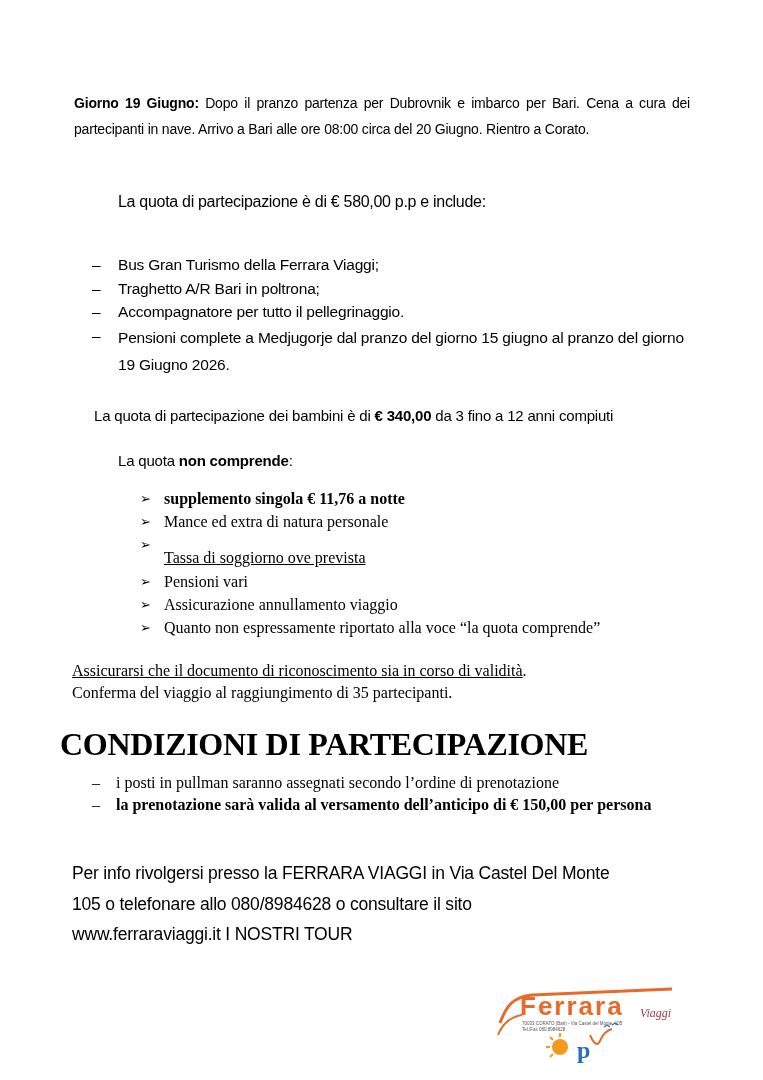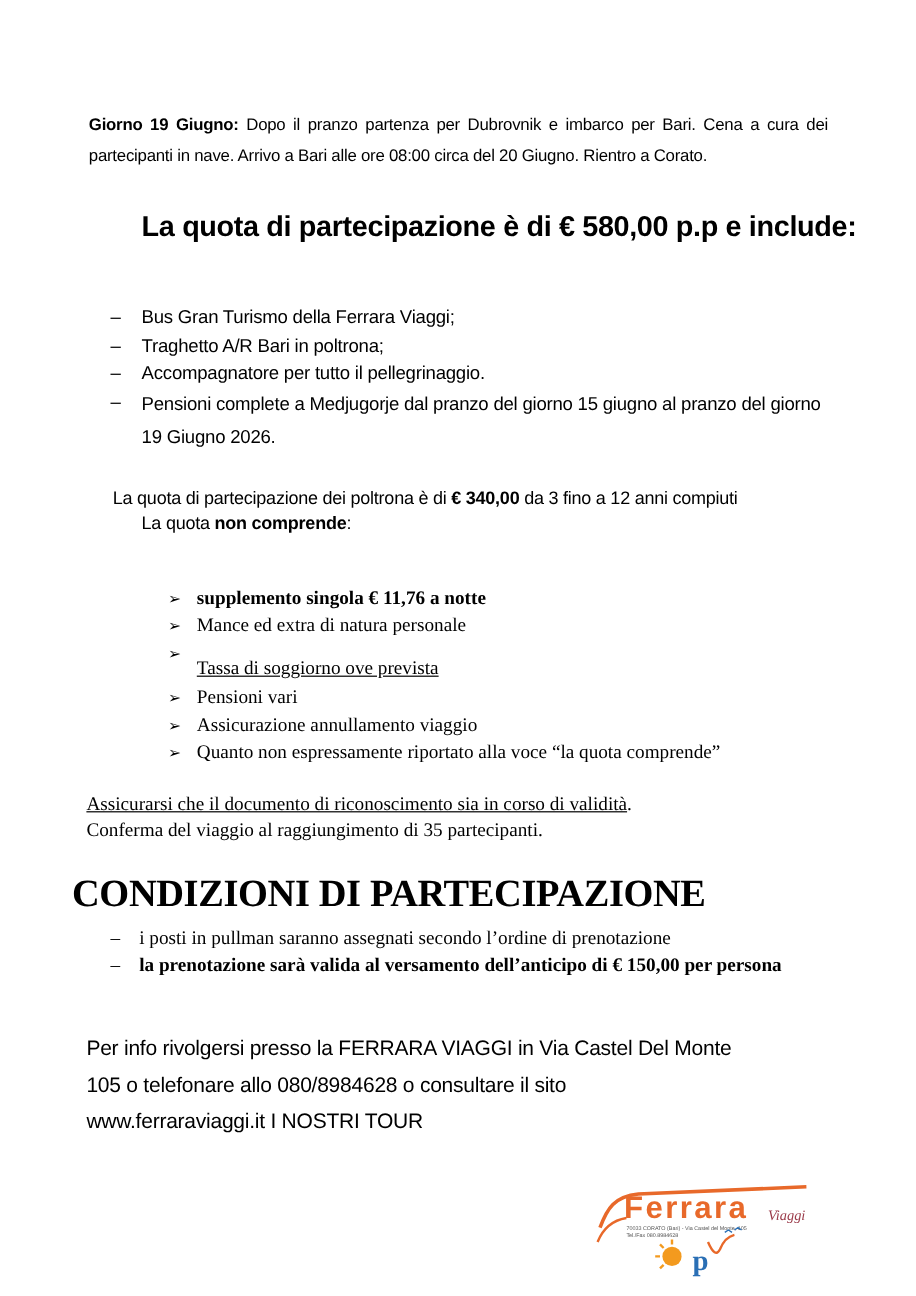--- a/index.html
+++ b/index.html
@@ -4,30 +4,30 @@
 <style>
   html, body { margin: 0; padding: 0; background: #ffffff; }
   body { width: 763px; height: 1080px; position: relative; overflow: hidden; color: #000; }
   .sans { font-family: "Liberation Sans", "DejaVu Sans", sans-serif; }
   .serif { font-family: "Liberation Serif", "DejaVu Serif", serif; }
   .abs { position: absolute; }
 
   #day19 { left: 74px; top: 90px; width: 616px; font-size: 14px; line-height: 26px; text-align: justify; letter-spacing: -0.2px; }
   #day19 b { font-weight: bold; }
 
-  #quota-title { left: 118px; top: 176px; font-size: 24px; font-weight: bold; letter-spacing: -0.3px; }
+  #quota-title { left: 118px; top: 193px; font-size: 16px; font-weight: normal; letter-spacing: -0.3px; }
 
   #includes { left: 92px; top: 253px; width: 600px; font-size: 15.5px; line-height: 23.5px; letter-spacing: -0.2px; }
   #includes .row { display: flex; }
   #includes .dash { width: 26px; flex: none; }
   #includes .txt { flex: 1; }
   #includes .row.wrap .txt { line-height: 27px; }
 
   #bambini { left: 94px; top: 407px; font-size: 15px; letter-spacing: -0.2px; }
-  #noncomp { left: 118px; top: 428px; font-size: 15px; letter-spacing: -0.2px; }
+  #noncomp { left: 118px; top: 452px; font-size: 15px; letter-spacing: -0.2px; }
 
   #excl { left: 140px; top: 487px; font-size: 16px; line-height: 23.2px; }
   #excl .row { display: flex; }
   #excl .arrow { width: 24px; flex: none; font-size: 13px; }
   #excl .bold { font-weight: bold; }
   #excl .u { text-decoration: underline; margin-top: 13px; }
 
   #assicurarsi { left: 72px; top: 660px; font-size: 16px; line-height: 22px; }
   #assicurarsi .u { font-weight: normal; text-decoration: underline; }
 
@@ -64,21 +64,21 @@
       <span class="dash">–</span>
       <span class="txt">Accompagnatore per tutto il pellegrinaggio.</span>
     </div>
   <div class="row wrap">
       <span class="dash">–</span>
       <span class="txt">Pensioni complete a Medjugorje dal pranzo del giorno 15 giugno al pranzo del giorno 19 Giugno 2026.</span>
     </div>
 </div>
 
 <div id="bambini" class="abs sans">
-  <span>La quota di partecipazione dei poltrona è di </span><b>€ 340,00</b><span> da 3 fino a 12 anni compiuti</span>
+  <span>La quota di partecipazione dei bambini è di </span><b>€ 340,00</b><span> da 3 fino a 12 anni compiuti</span>
 </div>
 
 <div id="noncomp" class="abs sans">
   <span>La quota </span><b>non comprende</b><span>:</span>
 </div>
 
 <div id="excl" class="abs serif">
   <div class="row">
       <span class="arrow">➢</span>
       <span class="bold">supplemento singola € 11,76 a notte</span>

